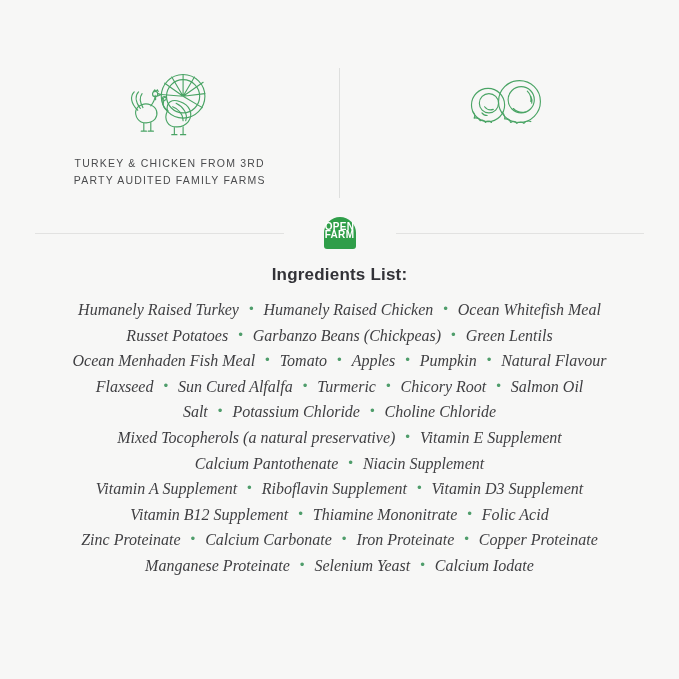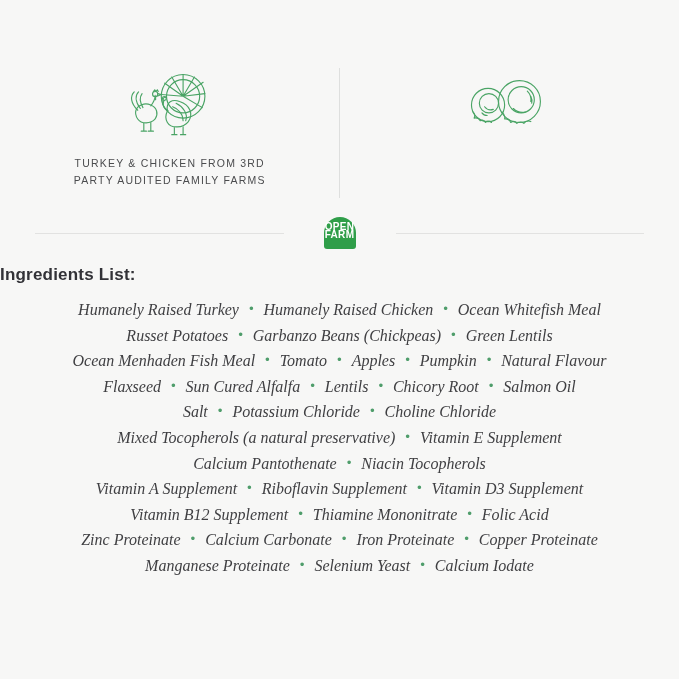--- a/index.html
+++ b/index.html
@@ -46,20 +46,21 @@
     padding-bottom:5px;box-sizing:border-box;
     color:#ffffff;
     font-size:10px;font-weight:bold;
     line-height:8px;letter-spacing:.3px;
     text-align:center;
   }
 
   
   .heading{
     margin-top:16px;
+    text-align:center;
     font-size:17px;
     font-weight:bold;
     letter-spacing:.2px;
     color:#323237;
   }
   .ingredients{
     margin:13px auto 0 auto;
     width:640px;
     text-align:center;
     font-family:"Liberation Serif", serif;
@@ -152,23 +153,23 @@
     </div>
     <div class="h-line"></div>
   </div>
 
   <div class="heading">Ingredients List:</div>
 
   <div class="ingredients">
       <div class="ing-line"><span class="ing-item">Humanely Raised Turkey</span><span class="bullet">•</span><span class="ing-item">Humanely Raised Chicken</span><span class="bullet">•</span><span class="ing-item">Ocean Whitefish Meal</span></div>
       <div class="ing-line"><span class="ing-item">Russet Potatoes</span><span class="bullet">•</span><span class="ing-item">Garbanzo Beans (Chickpeas)</span><span class="bullet">•</span><span class="ing-item">Green Lentils</span></div>
       <div class="ing-line"><span class="ing-item">Ocean Menhaden Fish Meal</span><span class="bullet">•</span><span class="ing-item">Tomato</span><span class="bullet">•</span><span class="ing-item">Apples</span><span class="bullet">•</span><span class="ing-item">Pumpkin</span><span class="bullet">•</span><span class="ing-item">Natural Flavour</span></div>
-      <div class="ing-line"><span class="ing-item">Flaxseed</span><span class="bullet">•</span><span class="ing-item">Sun Cured Alfalfa</span><span class="bullet">•</span><span class="ing-item">Lentils</span><span class="bullet">•</span><span class="ing-item">Chicory Root</span><span class="bullet">•</span><span class="ing-item">Salmon Oil</span></div>
+      <div class="ing-line"><span class="ing-item">Flaxseed</span><span class="bullet">•</span><span class="ing-item">Sun Cured Alfalfa</span><span class="bullet">•</span><span class="ing-item">Turmeric</span><span class="bullet">•</span><span class="ing-item">Chicory Root</span><span class="bullet">•</span><span class="ing-item">Salmon Oil</span></div>
       <div class="ing-line"><span class="ing-item">Salt</span><span class="bullet">•</span><span class="ing-item">Potassium Chloride</span><span class="bullet">•</span><span class="ing-item">Choline Chloride</span></div>
       <div class="ing-line"><span class="ing-item">Mixed Tocopherols (a natural preservative)</span><span class="bullet">•</span><span class="ing-item">Vitamin E Supplement</span></div>
-      <div class="ing-line"><span class="ing-item">Calcium Pantothenate</span><span class="bullet">•</span><span class="ing-item">Niacin Tocopherols</span></div>
+      <div class="ing-line"><span class="ing-item">Calcium Pantothenate</span><span class="bullet">•</span><span class="ing-item">Niacin Supplement</span></div>
       <div class="ing-line"><span class="ing-item">Vitamin A Supplement</span><span class="bullet">•</span><span class="ing-item">Riboflavin Supplement</span><span class="bullet">•</span><span class="ing-item">Vitamin D3 Supplement</span></div>
       <div class="ing-line"><span class="ing-item">Vitamin B12 Supplement</span><span class="bullet">•</span><span class="ing-item">Thiamine Mononitrate</span><span class="bullet">•</span><span class="ing-item">Folic Acid</span></div>
       <div class="ing-line"><span class="ing-item">Zinc Proteinate</span><span class="bullet">•</span><span class="ing-item">Calcium Carbonate</span><span class="bullet">•</span><span class="ing-item">Iron Proteinate</span><span class="bullet">•</span><span class="ing-item">Copper Proteinate</span></div>
       <div class="ing-line"><span class="ing-item">Manganese Proteinate</span><span class="bullet">•</span><span class="ing-item">Selenium Yeast</span><span class="bullet">•</span><span class="ing-item">Calcium Iodate</span></div>
     </div>
 
 </div>
 
 </body></html>

